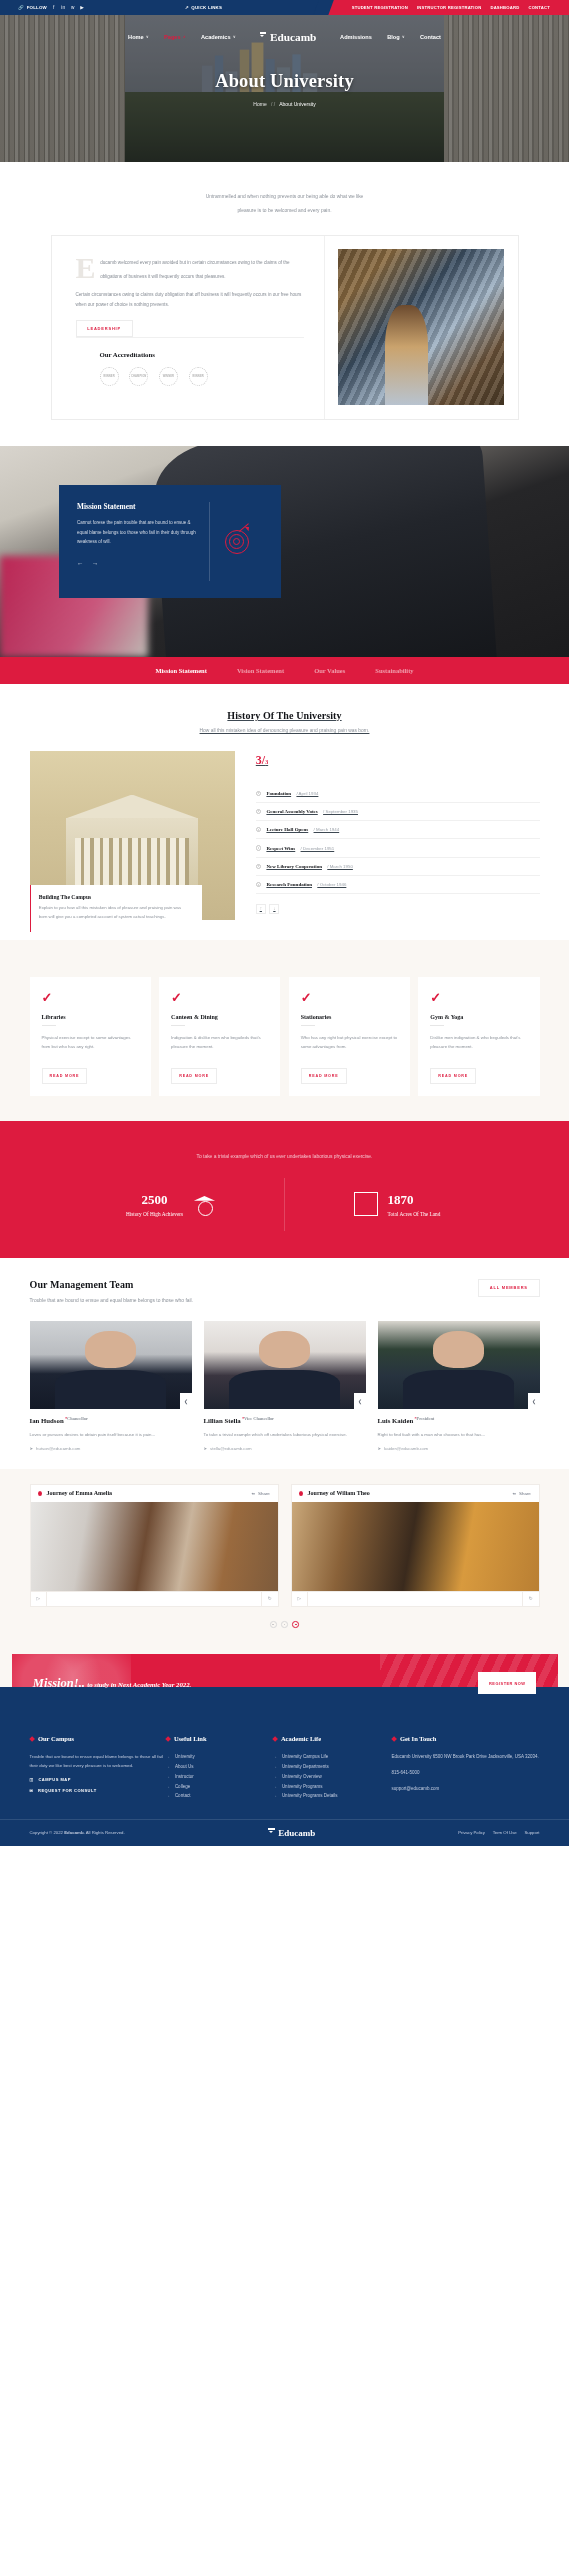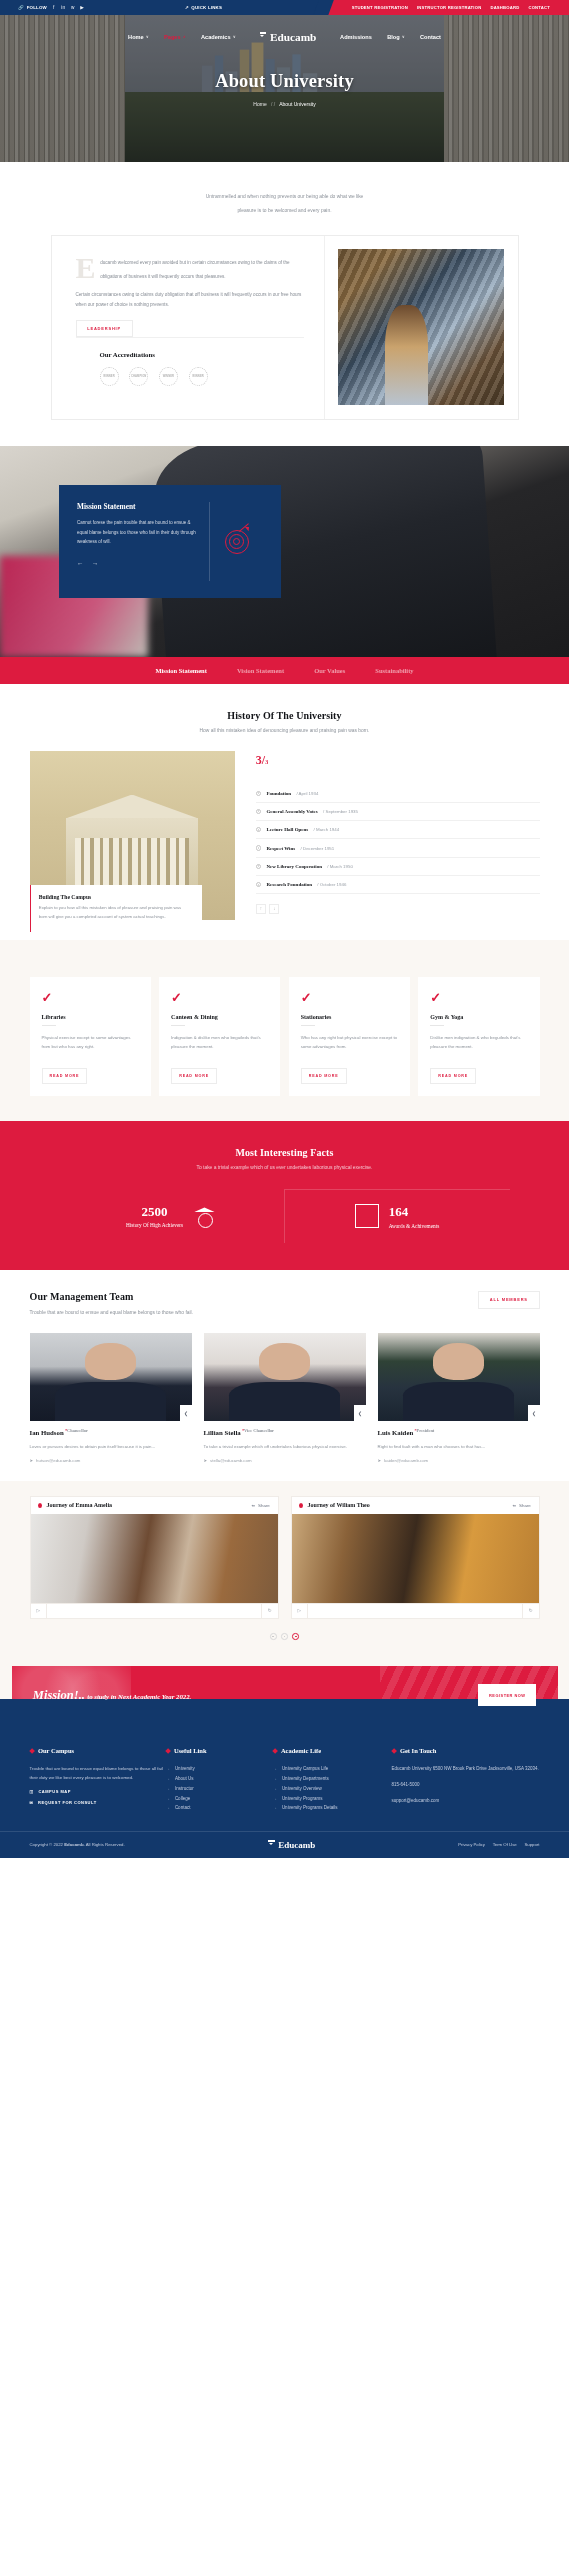--- a/index.html
+++ b/index.html
@@ -147,21 +147,21 @@
 
   .mission-tabs{
     background:#dd1b3f; height:27px; display:flex; align-items:center;
     justify-content:center; gap:30px; color:#fff;
   }
   .mission-tabs span{ font-size:6.5px; font-weight:bold; cursor:pointer;
     opacity:.55; }
   .mission-tabs span.active{ opacity:1; }
 
   
-  .history{ padding:26px 0 20px; text-align:center; background:#fff;}
+  .history{ padding:26px 0 20px; text-align:center; background:#fff;text-decoration:underline;}
   .history .sec-sub{ margin-top:4.7px; }
   .hist-body{ display:flex; gap:21.3px; margin-top:15.4px; text-align:left; }
   .hist-left{ flex:0 0 205px; position:relative; }
   .hist-img{
     height:169px;
     background:linear-gradient(180deg,#ded1a9 0%,#d3c49a 40%,#c6b68c 100%);
     position:relative; overflow:hidden;
   }
   .hist-img .ped{ position:absolute; left:18%; top:26%; width:64%; height:14%;
     background:#e9e2cd; clip-path:polygon(50% 0,100% 100%,0 100%); }
@@ -586,35 +586,34 @@
         <h4>Gym &amp; Yoga</h4>
         <div class="rule"></div>
         <p>Dislike men indignation &amp; who beguileds that's pleasure the moment.</p>
         <div class="btn-outline">READ MORE</div>
       </div>
     </div>
   </div>
 </div>
 
 <div class="facts">
-  <div class="sec-title serif">Most Interesting Facts</div>
   <div class="sec-sub">To take a trivial example which of us ever undertakes laborious physical exercise.</div>
   <div class="facts-grid">
     <div class="fact bl">
       <div class="fact-txt">
         <div class="fact-num">2500</div>
         <div class="fact-lbl">History Of High Achievers</div>
       </div>
       <div class="fact-ico cap"></div>
     </div>
-    <div class="fact tb">
+    <div class="fact">
       <div class="fact-ico"></div>
       <div class="fact-txt lft">
-        <div class="fact-num">164</div>
-        <div class="fact-lbl">Awards &amp; Achivements</div>
+        <div class="fact-num">1870</div>
+        <div class="fact-lbl">Total Acres Of The Land</div>
       </div>
     </div>
   </div>
 </div>
 
 <div class="team">
   <div class="wrap">
     <div class="team-head">
       <div>
         <div class="sec-title serif">Our Management Team</div>

